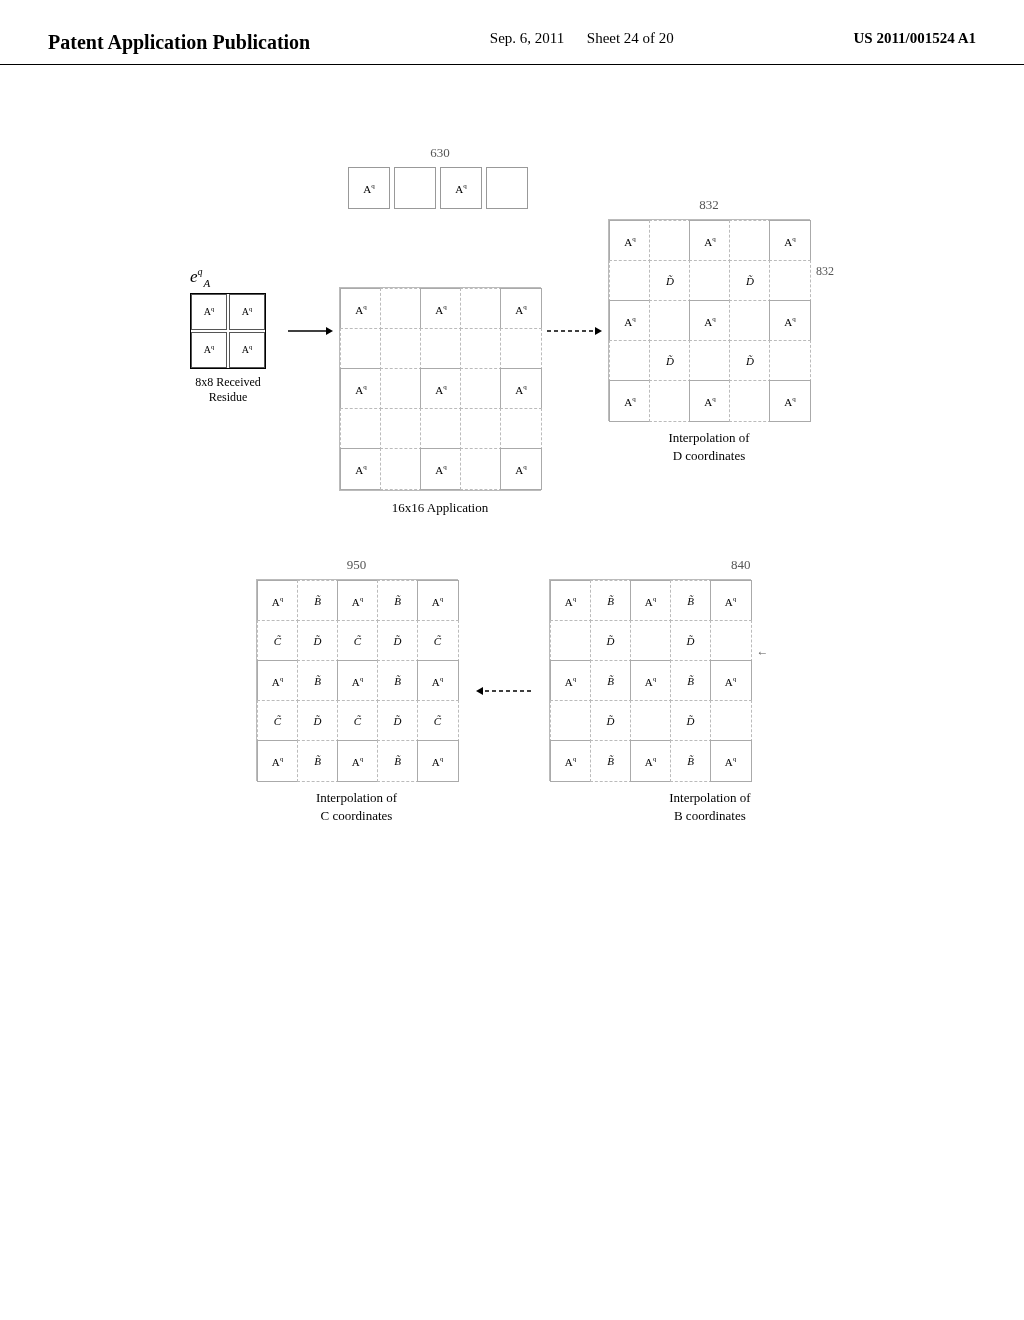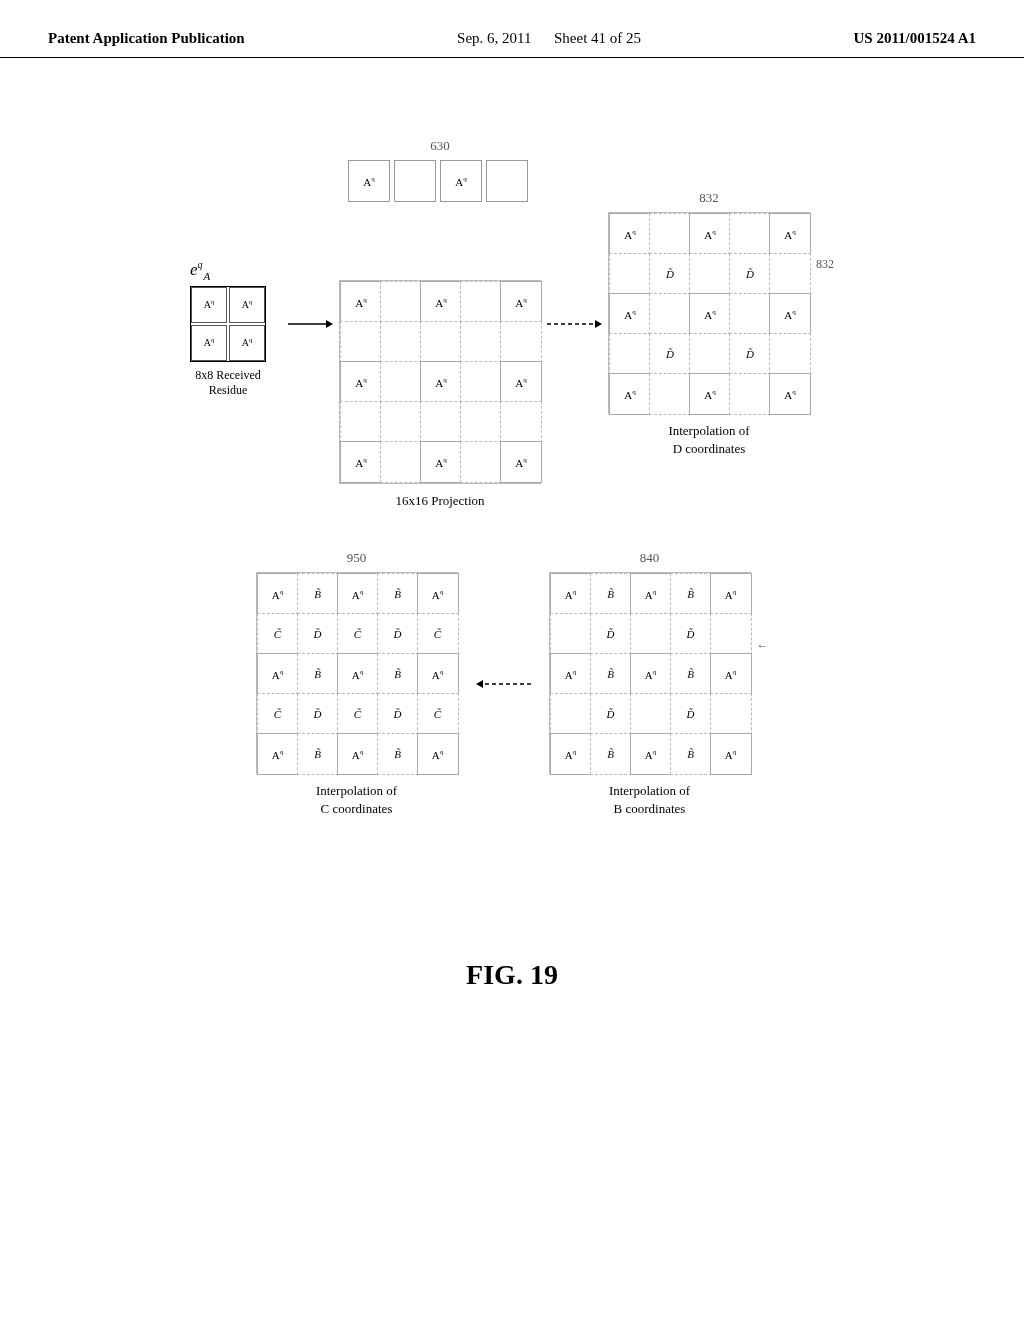--- a/index.html
+++ b/index.html
@@ -15,21 +15,21 @@
     
     .header {
       display: flex;
       justify-content: space-between;
       align-items: flex-start;
       padding: 28px 48px 0 48px;
       border-bottom: 1px solid #000;
       padding-bottom: 8px;
     }
     .header-left {
-      font-size: 15px;
+      font-size: 20px;
       font-weight: bold;
       line-height: 1.4;
     }
     .header-center {
       font-size: 15px;
       text-align: center;
       line-height: 1.4;
     }
     .header-right {
       font-size: 15px;
@@ -138,21 +138,21 @@
     }
   </style>
 </head>
 <body>
 
 <div class="header">
   <div class="header-left">Patent Application Publication</div>
   <div class="header-center">
     <span>Sep. 6, 2011</span>
     &nbsp;&nbsp;&nbsp;&nbsp;
-    <span>Sheet 41 of 25</span>
+    <span>Sheet 24 of 20</span>
   </div>
   <div class="header-right">US 2011/001524 A1</div>
 </div>
 
 <div class="main-content">
 
   <div class="top-diagram">
 
     <div class="residue-section" style="margin-right:16px; margin-top:10px;">
       <div style="font-style:italic; font-size:17px; align-self:flex-start; margin-bottom:4px;">
@@ -241,21 +241,21 @@
           </div>
         <div class="large-grid-cell" style="border:1px dashed #bbb;"></div>
         <div class="large-grid-cell" style="border:1px solid #aaa;">
             <span style="font-size:11px;">A<sup style="font-size:7px;">q</sup></span>
           </div>
         <div class="large-grid-cell" style="border:1px dashed #bbb;"></div>
         <div class="large-grid-cell" style="border:1px solid #aaa;">
             <span style="font-size:11px;">A<sup style="font-size:7px;">q</sup></span>
           </div>
       </div>
-      <div class="below-label">16x16 Projection</div>
+      <div class="below-label">16x16 Application</div>
     </div>
 
     <div class="connector">
       <svg width="55" height="18" viewBox="0 0 55 18">
         <line x1="0" y1="9" x2="48" y2="9" stroke="#000" stroke-width="1.5" stroke-dasharray="4,3"></line>
         <polygon points="48,5 55,9 48,13" fill="#000"></polygon>
       </svg>
     </div>
 
     <div class="grid-container" style="position:relative;">
@@ -414,21 +414,21 @@
       <div class="below-label">Interpolation of<br>C coordinates</div>
     </div>
 
     <div class="connector" style="margin: 0 12px;">
       <svg width="55" height="18" viewBox="0 0 55 18">
         <line x1="55" y1="9" x2="7" y2="9" stroke="#000" stroke-width="1.5" stroke-dasharray="4,3"></line>
         <polygon points="7,5 0,9 7,13" fill="#000"></polygon>
       </svg>
     </div>
 
-    <div class="grid-container" style="position:relative;">
+    <div class="grid-container" style="position:relative;align-items:flex-end;">
       <div style="font-size:13px; margin-bottom:6px; text-align:center; color:#555;">840</div>
       <div style="display:grid; grid-template-columns: repeat(5,40px); grid-template-rows: repeat(5,40px); gap:0; border:1px solid #bbb;">
 
         <div class="large-grid-cell" style="border:1px solid #aaa;">
             <span style="font-size:11px;">A<sup style="font-size:7px;">q</sup></span>
           </div>
         <div class="large-grid-cell" style="border:1px dashed #bbb;">
             <span style="font-size:11px; font-style:italic;">B̃</span>
           </div>
         <div class="large-grid-cell" style="border:1px solid #aaa;">
@@ -493,15 +493,14 @@
             <span style="font-size:11px;">A<sup style="font-size:7px;">q</sup></span>
           </div>
       </div>
       <div class="below-label">Interpolation of<br>B coordinates</div>
     </div>
 
     <div style="font-size:12px; color:#555; margin-left:6px; margin-bottom:80px;">←</div>
 
   </div>
 
-  <div class="fig-caption" style="margin-top:140px; font-size:28px; font-weight:bold;">FIG. 19</div>
 
 </div>
 
 </body></html>

